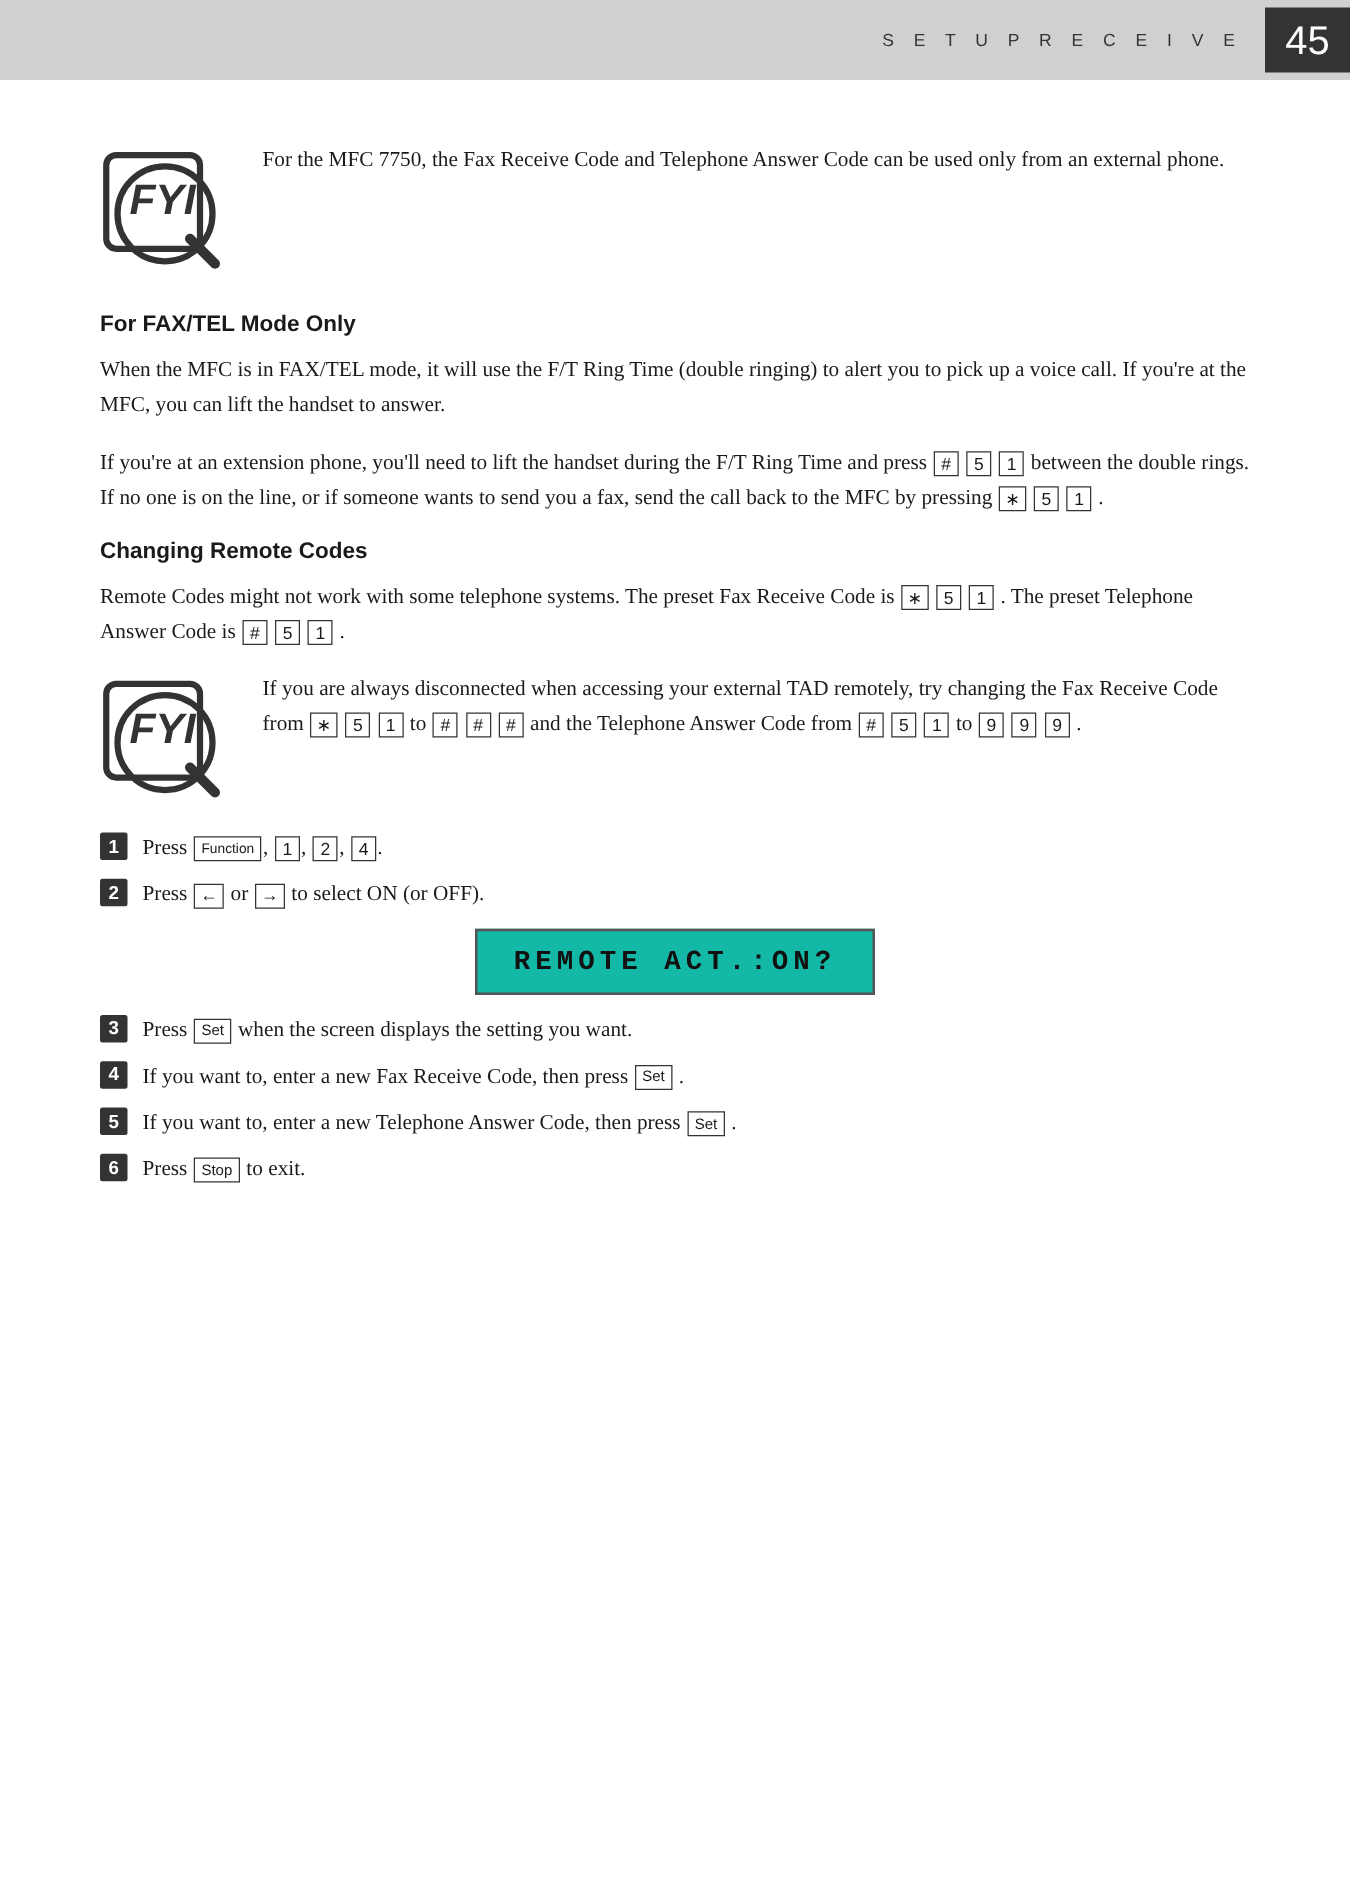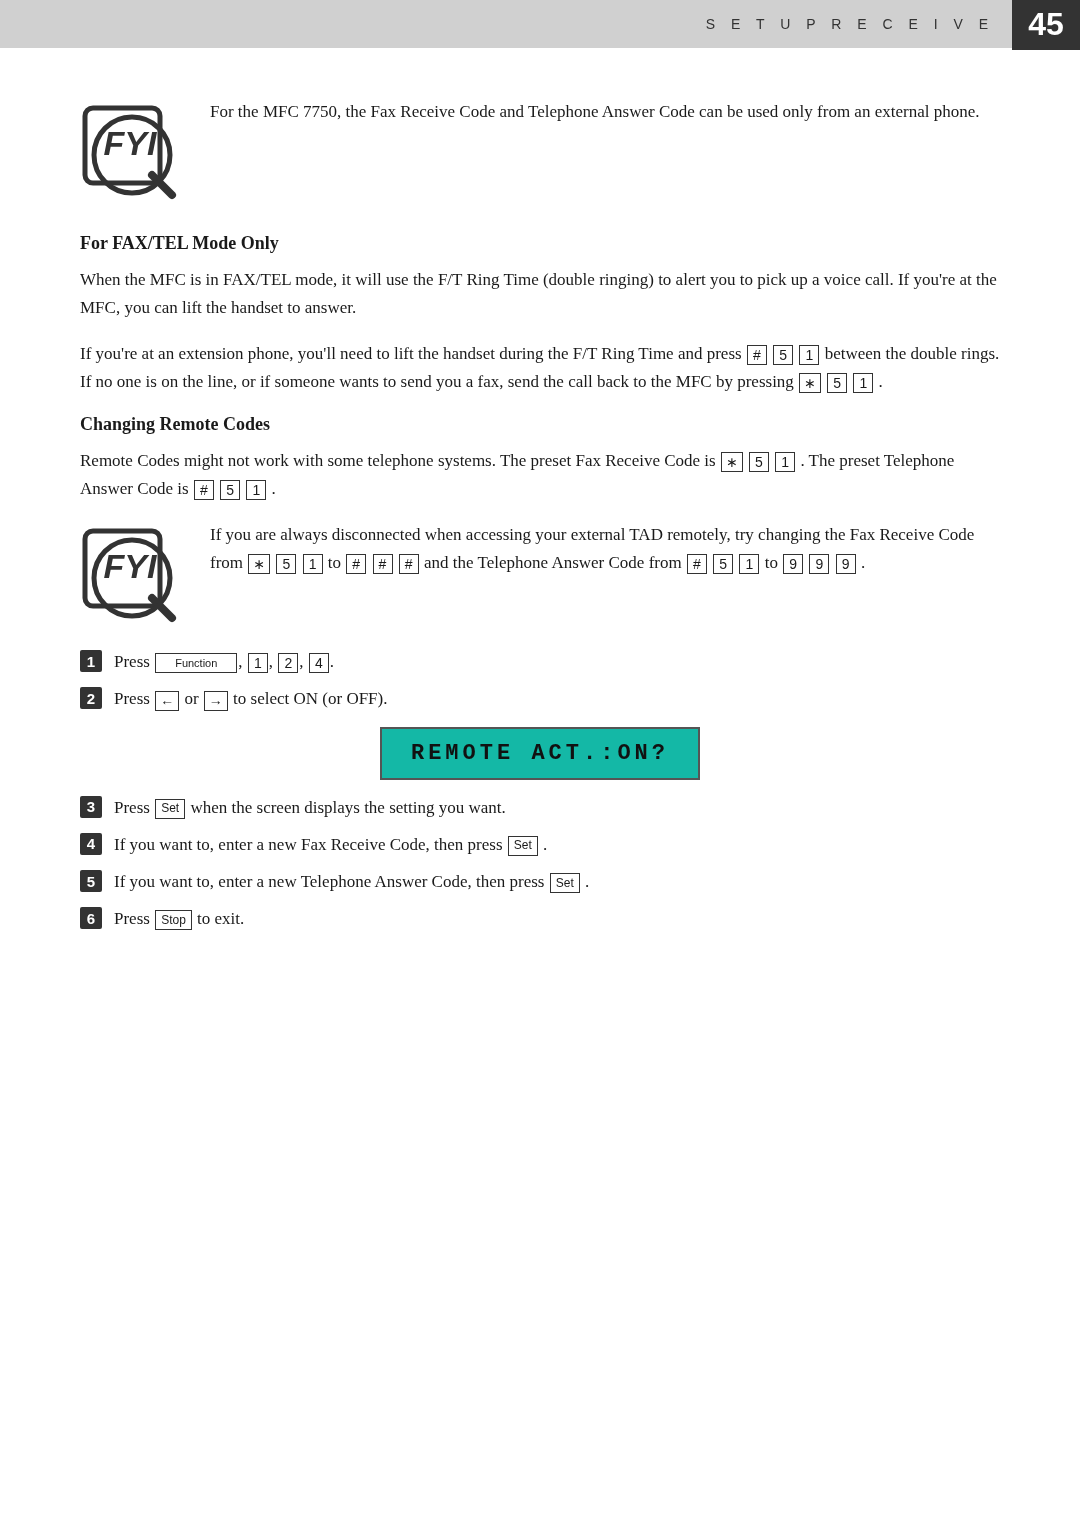--- a/index.html
+++ b/index.html
@@ -12,21 +12,21 @@
       color: #1a1a1a;
       position: relative;
     }
 
     
     .header-bar {
       display: flex;
       justify-content: flex-end;
       align-items: center;
       background: #d0d0d0;
-      height: 48px;
+      height: 64px;
       padding-right: 0;
     }
     .header-title {
       letter-spacing: 6px;
       font-size: 14px;
       font-family: Arial, sans-serif;
       color: #333;
       flex: 1;
       text-align: right;
       padding-right: 18px;
@@ -35,21 +35,21 @@
     .page-number-box {
       background: #333;
       color: #fff;
       width: 68px;
       height: 52px;
       display: flex;
       align-items: center;
       justify-content: center;
       font-size: 32px;
       font-family: Arial, sans-serif;
-      font-weight: bold;
+      font-weight: normal;
       flex-shrink: 0;
     }
 
     
     .main-content {
       padding: 50px 80px 60px 80px;
     }
 
     
     .top-section {
@@ -71,21 +71,21 @@
     .top-text {
       font-size: 17px;
       line-height: 1.6;
       flex: 1;
     }
 
     
     .section-heading {
       font-size: 18px;
       font-weight: bold;
-      font-family: Liberation Serif, serif;
+      font-family: Liberation Sans, sans-serif;
       margin-bottom: 12px;
       margin-top: 0;
     }
 
     .section-para {
       font-size: 17px;
       line-height: 1.65;
       margin-bottom: 18px;
     }
 
@@ -99,21 +99,21 @@
       font-family: Arial, sans-serif;
       padding: 1px 4px;
       min-width: 20px;
       height: 20px;
       vertical-align: middle;
       background: #fff;
       margin: 0 1px;
     }
     .key-function {
       font-size: 11px;
-      padding: 1px 19px;
+      padding: 1px 5px;
     }
     .key-set {
       font-size: 12px;
       padding: 1px 5px;
     }
     .key-stop {
       font-size: 12px;
       padding: 1px 5px;
     }
     .key-hash {

